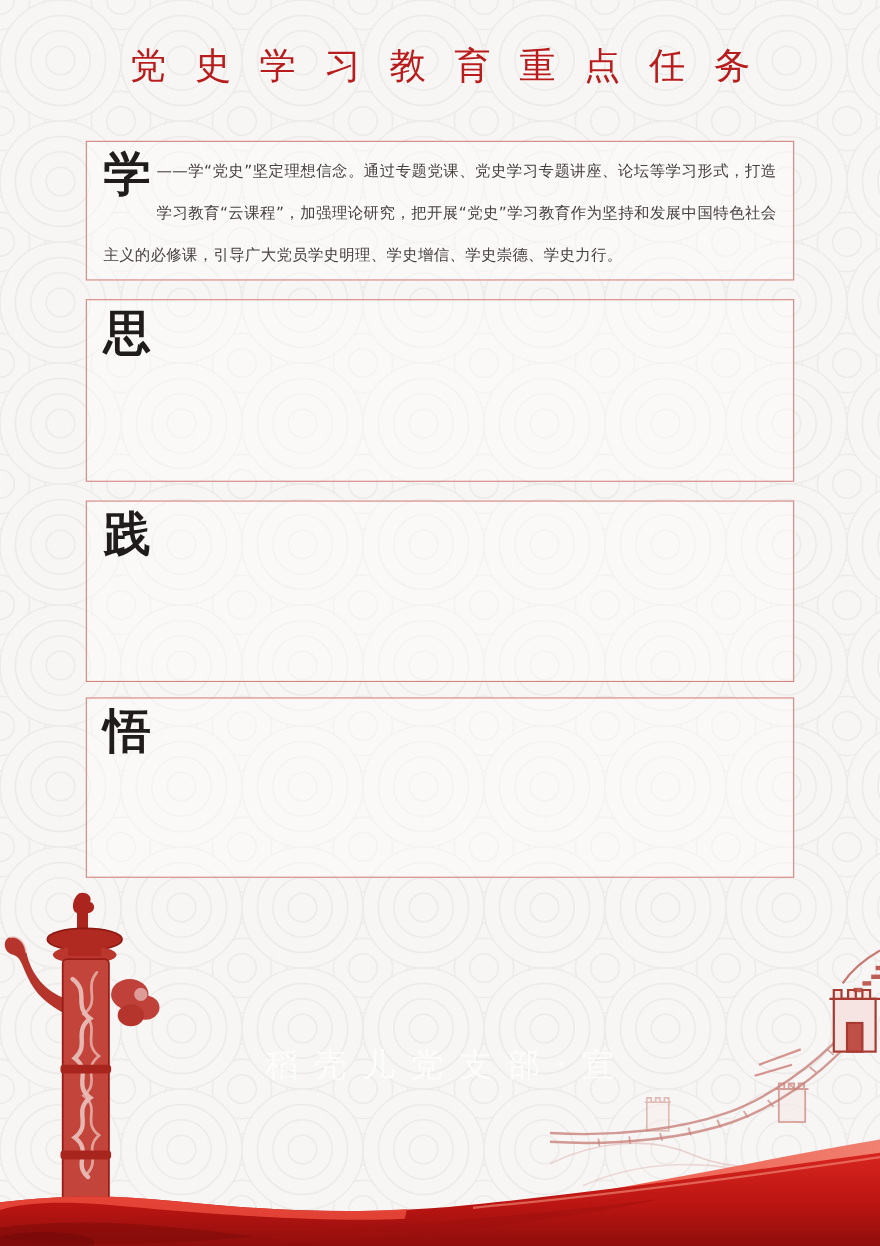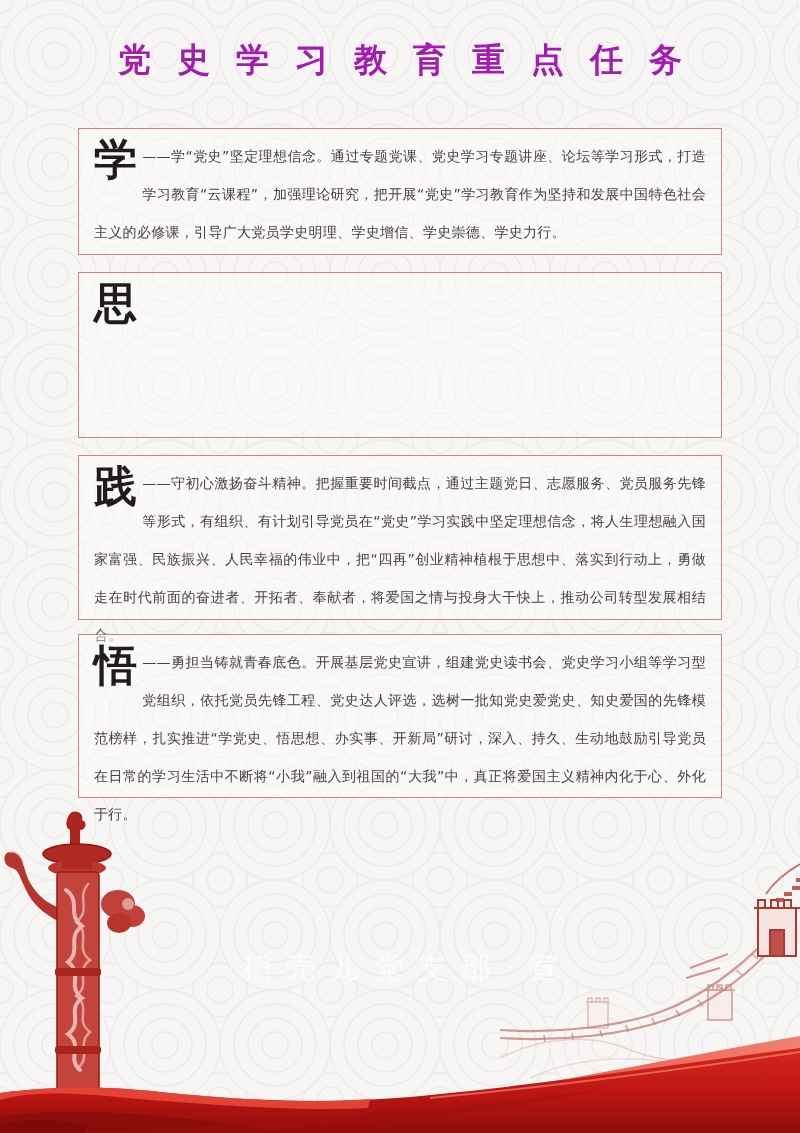--- a/index.html
+++ b/index.html
@@ -5,22 +5,22 @@
   html,body { margin:0; padding:0; background:#ffffff; }
   .page {
     position:relative; width:800px; height:1133px; overflow:hidden;
     background:#f4f3f1;
     font-family:"DejaVu Sans", sans-serif;
   }
   .bg-svg { position:absolute; left:0; top:0; }
 
   .title {
     position:absolute; top:38px; left:0; width:100%; margin:0;
-    text-align:center; font-size:33px; font-weight:bold;
-    color:#a21caf; letter-spacing:26px; padding-left:26px;
+    text-align:center; font-size:33px; font-weight:normal;
+    color:#b91c1c; letter-spacing:26px; padding-left:26px;
     box-sizing:border-box; white-space:nowrap;
     text-shadow:0 1px 1px rgba(255,255,255,0.7);
   }
 
   .card {
     position:absolute; left:78px; width:644px; box-sizing:border-box;
     border:1px solid #d4837d; background:rgba(253,253,252,0.45);
     padding:8px 15px 0 15px;
   }
   .card-0 { top:128px; height:127px; }
@@ -77,25 +77,25 @@
 
   <div class="card card-0">
     <p><span class="kchar">学</span><span>——学“党史”坚定理想信念。通过专题党课、党史学习专题讲座、论坛等学习形式，打造学习教育“云课程”，加强理论研究，把开展“党史”学习教育作为坚持和发展中国特色社会主义的必修课，引导广大党员学史明理、学史增信、学史崇德、学史力行。</span></p>
   </div>
 
   <div class="card card-1">
     <p><span class="kchar">思</span></p>
   </div>
 
   <div class="card card-2">
-    <p><span class="kchar">践</span><span>——守初心激扬奋斗精神。把握重要时间截点，通过主题党日、志愿服务、党员服务先锋等形式，有组织、有计划引导党员在“党史”学习实践中坚定理想信念，将人生理想融入国家富强、民族振兴、人民幸福的伟业中，把“四再”创业精神植根于思想中、落实到行动上，勇做走在时代前面的奋进者、开拓者、奉献者，将爱国之情与投身大干快上，推动公司转型发展相结合。</span></p>
+    <p><span class="kchar">践</span></p>
   </div>
 
   <div class="card card-3">
-    <p><span class="kchar">悟</span><span>——勇担当铸就青春底色。开展基层党史宣讲，组建党史读书会、党史学习小组等学习型党组织，依托党员先锋工程、党史达人评选，选树一批知党史爱党史、知史爱国的先锋模范榜样，扎实推进“学党史、悟思想、办实事、开新局”研讨，深入、持久、生动地鼓励引导党员在日常的学习生活中不断将“小我”融入到祖国的“大我”中，真正将爱国主义精神内化于心、外化于行。</span></p>
+    <p><span class="kchar">悟</span></p>
   </div>
 
   <svg class="huabiao-svg" width="160" height="300" viewBox="0 0 160 300" aria-hidden="true">
 
     <path d="M72,2 C78,0 84,4 82,10 C88,12 86,20 80,20 L80,34 L70,34 L70,20 C64,18 66,6 72,2 Z" fill="#ab241d"></path>
 
     <ellipse cx="77" cy="44" rx="34" ry="10" fill="#b02a22"></ellipse>
     <ellipse cx="77" cy="44" rx="34" ry="10" fill="none" stroke="#8e1812" stroke-width="1.5"></ellipse>
     <ellipse cx="77" cy="58" rx="29" ry="8" fill="#bb362d"></ellipse>
     <rect x="62" y="47" width="30" height="12" fill="#b02a22"></rect>

